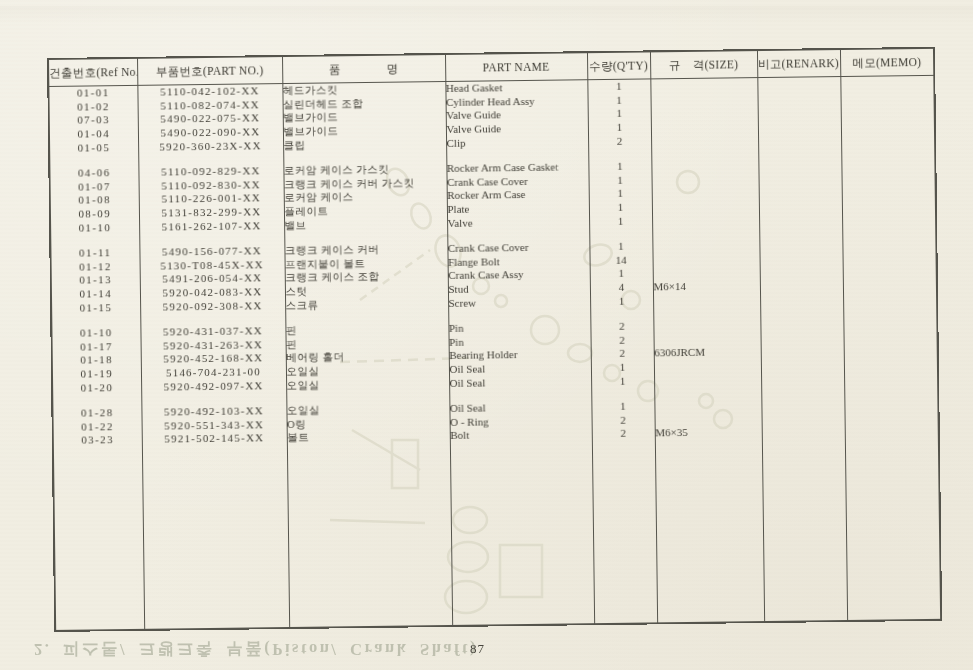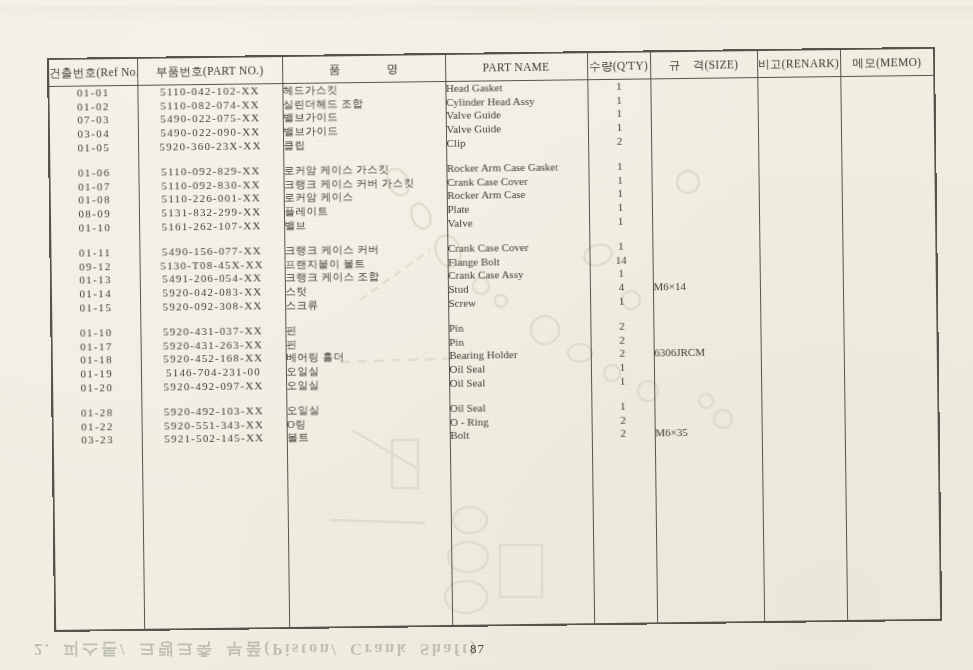--- a/index.html
+++ b/index.html
@@ -165,21 +165,21 @@
           <td class="col-ref">07-03</td>
           <td class="col-part_no">5490-022-075-XX</td>
           <td class="col-name_kr">밸브가이드</td>
           <td class="col-name_en">Valve Guide</td>
           <td class="col-qty">1</td>
           <td class="col-size"></td>
           <td class="col-remark"></td>
           <td class="col-memo"></td>
         </tr>
         <tr>
-          <td class="col-ref">03-04</td>
+          <td class="col-ref">01-04</td>
           <td class="col-part_no">5490-022-090-XX</td>
           <td class="col-name_kr">밸브가이드</td>
           <td class="col-name_en">Valve Guide</td>
           <td class="col-qty">1</td>
           <td class="col-size"></td>
           <td class="col-remark"></td>
           <td class="col-memo"></td>
         </tr>
         <tr>
           <td class="col-ref">01-05</td>
@@ -195,21 +195,21 @@
           <td class="col-ref"></td>
           <td class="col-part_no"></td>
           <td class="col-name_kr"></td>
           <td class="col-name_en"></td>
           <td class="col-qty"></td>
           <td class="col-size"></td>
           <td class="col-remark"></td>
           <td class="col-memo"></td>
         </tr>
         <tr>
-          <td class="col-ref">01-06</td>
+          <td class="col-ref">04-06</td>
           <td class="col-part_no">5110-092-829-XX</td>
           <td class="col-name_kr">로커암 케이스 가스킷</td>
           <td class="col-name_en">Rocker Arm Case Gasket</td>
           <td class="col-qty">1</td>
           <td class="col-size"></td>
           <td class="col-remark"></td>
           <td class="col-memo"></td>
         </tr>
         <tr>
           <td class="col-ref">01-07</td>
@@ -265,21 +265,21 @@
           <td class="col-ref">01-11</td>
           <td class="col-part_no">5490-156-077-XX</td>
           <td class="col-name_kr">크랭크 케이스 커버</td>
           <td class="col-name_en">Crank Case Cover</td>
           <td class="col-qty">1</td>
           <td class="col-size"></td>
           <td class="col-remark"></td>
           <td class="col-memo"></td>
         </tr>
         <tr>
-          <td class="col-ref">09-12</td>
+          <td class="col-ref">01-12</td>
           <td class="col-part_no">5130-T08-45X-XX</td>
           <td class="col-name_kr">프랜지붙이 볼트</td>
           <td class="col-name_en">Flange Bolt</td>
           <td class="col-qty">14</td>
           <td class="col-size"></td>
           <td class="col-remark"></td>
           <td class="col-memo"></td>
         </tr>
         <tr>
           <td class="col-ref">01-13</td>

